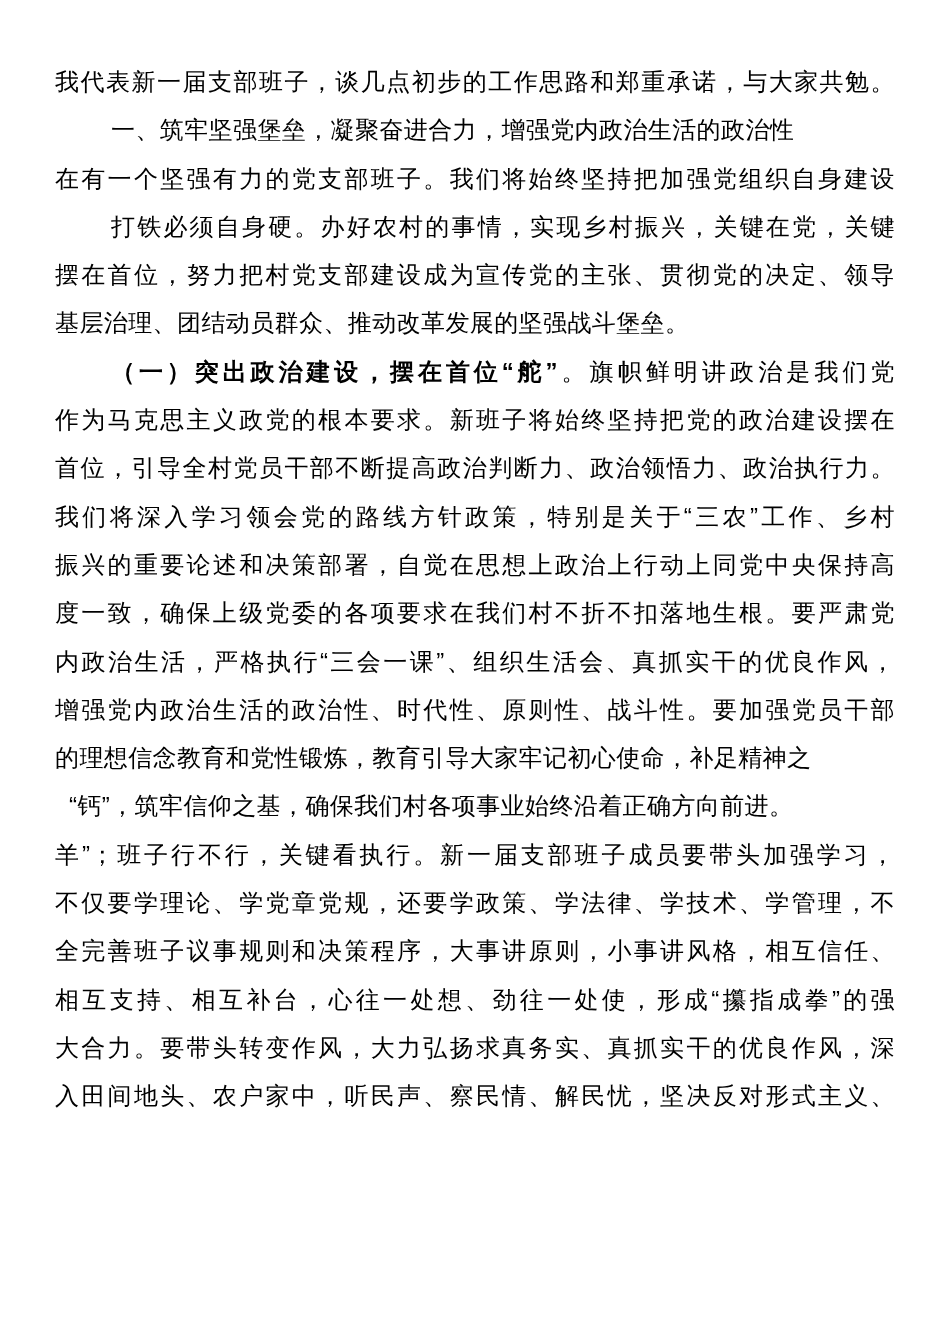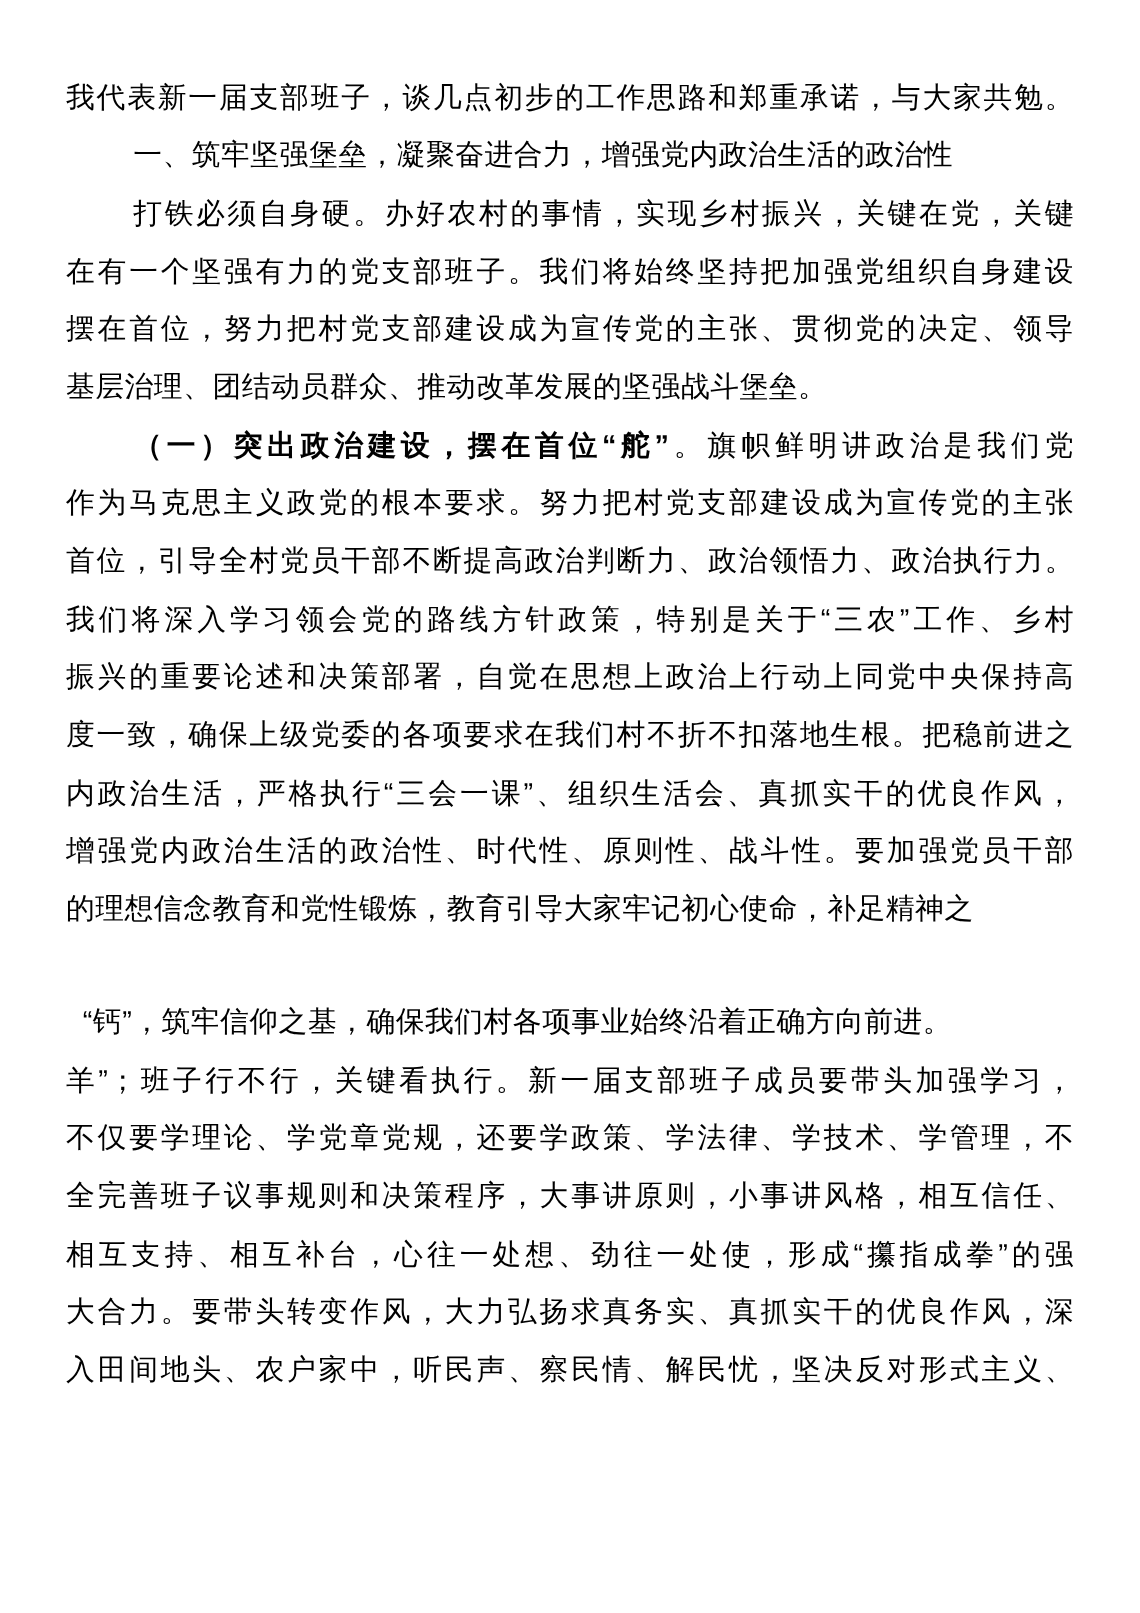--- a/index.html
+++ b/index.html
@@ -39,21 +39,20 @@
   
   .ln .bold-run {
     font-weight: 700;
     letter-spacing: 0.2px;
   }
   .ln.indent {
     text-indent: 56px;
   }
   .ln.indent-q {
     text-indent: 14px;
-    margin-top: 46px;
   }
   
   .ln.just {
     text-align: justify;
     text-align-last: justify;
     white-space: normal;
   }
   .ln.just-indent {
     text-align: justify;
     text-align-last: justify;
@@ -64,41 +63,41 @@
 </head>
 <body>
 
 <div class="page">
   <div class="doc-body">
 
     <div class="ln just">我代表新一届支部班子，谈几点初步的工作思路和郑重承诺，与大家共勉。</div>
 
     <div class="ln indent">一、筑牢坚强堡垒，凝聚奋进合力，增强党内政治生活的政治性</div>
 
+    <div class="ln just">在有一个坚强有力的党支部班子。我们将始终坚持把加强党组织自身建设</div>
+
     <div class="ln just-indent">打铁必须自身硬。办好农村的事情，实现乡村振兴，关键在党，关键</div>
-
-    <div class="ln just">在有一个坚强有力的党支部班子。我们将始终坚持把加强党组织自身建设</div>
 
     <div class="ln just">摆在首位，努力把村党支部建设成为宣传党的主张、贯彻党的决定、领导</div>
 
     <div class="ln">基层治理、团结动员群众、推动改革发展的坚强战斗堡垒。</div>
 
     <div class="ln just-indent">
       <span class="bold-run">（一）突出政治建设，摆在首位“舵”</span><span>。旗帜鲜明讲政治是我们党</span>
     </div>
 
-    <div class="ln just">作为马克思主义政党的根本要求。努力把村党支部建设成为宣传党的主张</div>
+    <div class="ln just">作为马克思主义政党的根本要求。新班子将始终坚持把党的政治建设摆在</div>
 
     <div class="ln just">首位，引导全村党员干部不断提高政治判断力、政治领悟力、政治执行力。</div>
 
     <div class="ln just">我们将深入学习领会党的路线方针政策，特别是关于“三农”工作、乡村</div>
 
     <div class="ln just">振兴的重要论述和决策部署，自觉在思想上政治上行动上同党中央保持高</div>
 
-    <div class="ln just">度一致，确保上级党委的各项要求在我们村不折不扣落地生根。把稳前进之</div>
+    <div class="ln just">度一致，确保上级党委的各项要求在我们村不折不扣落地生根。要严肃党</div>
 
     <div class="ln just">内政治生活，严格执行“三会一课”、组织生活会、真抓实干的优良作风，</div>
 
     <div class="ln just">增强党内政治生活的政治性、时代性、原则性、战斗性。要加强党员干部</div>
 
     <div class="ln">的理想信念教育和党性锻炼，教育引导大家牢记初心使命，补足精神之</div>
 
     <div class="ln indent-q">“钙”，筑牢信仰之基，确保我们村各项事业始终沿着正确方向前进。</div>
 
 

